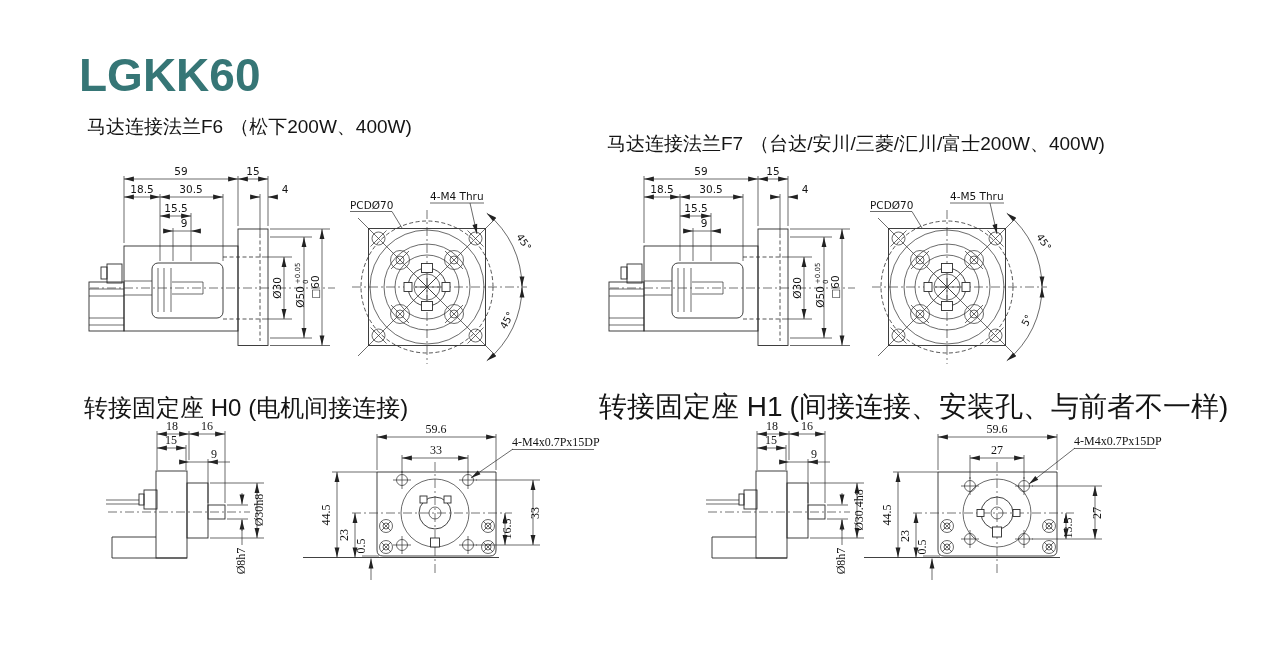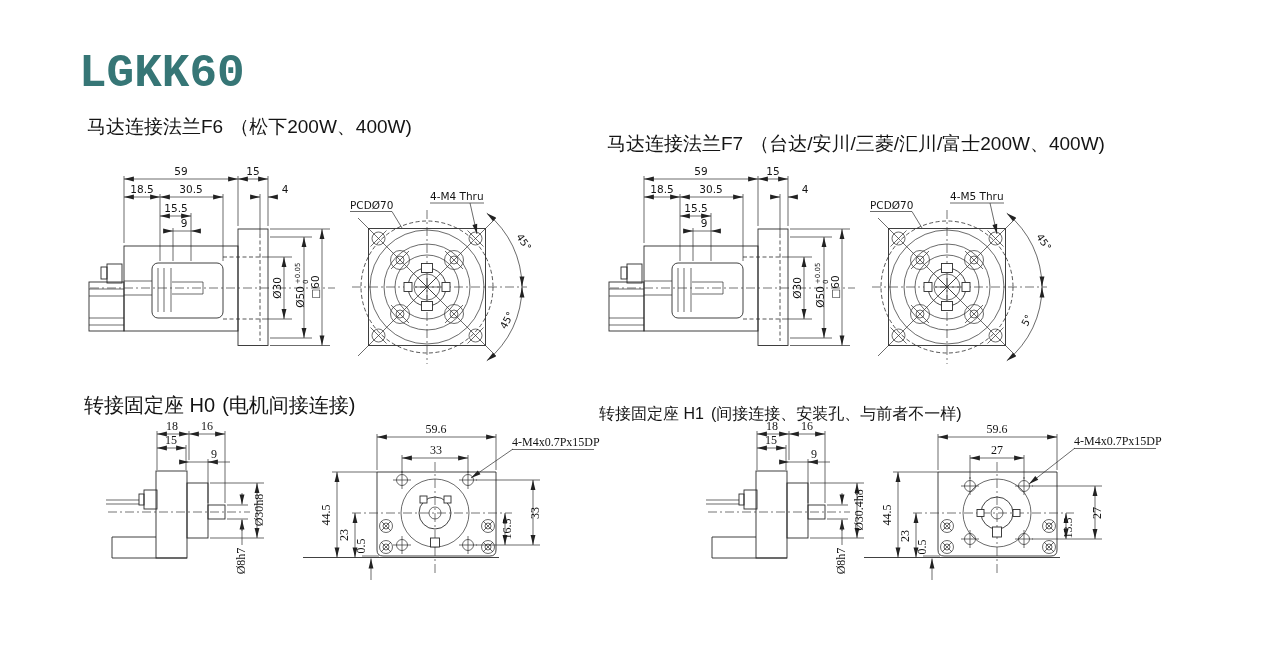--- a/index.html
+++ b/index.html
@@ -3,21 +3,21 @@
 <meta charset="utf-8">
 <style>
   html,body{margin:0;padding:0;}
   body{
     width:1284px;height:670px;position:relative;background:#ffffff;
     font-family:"Liberation Sans","DejaVu Sans",sans-serif;overflow:hidden;
   }
   #page-title{
     position:absolute;left:79px;top:48px;
     font-size:46px;font-weight:bold;color:#367676;letter-spacing:0px;
-    font-family:Liberation Mono, monospace;
+    font-family:Liberation Sans, sans-serif;
   }
   .heading{
     position:absolute;font-size:19px;color:#141414;white-space:nowrap;
   }
   .heading .note{margin-left:7px;margin-top:34px;}
   #svg-wrap{position:absolute;left:0;top:0;}
   #drawing line,#drawing path,#drawing rect,#drawing circle{
     fill:none;stroke:#2b2b2b;stroke-width:0.9;
   }
   #drawing .thin{stroke-width:0.7;}
@@ -34,24 +34,24 @@
 <body>
 
 <div id="page-title">LGKK60</div>
 
 <div class="heading" style="left:87px;top:114px">
   <span>马达连接法兰F6</span><span class="note">（松下200W、400W)</span>
 </div>
 <div class="heading" style="left:607px;top:131px">
   <span>马达连接法兰F7</span><span class="note">（台达/安川/三菱/汇川/富士200W、400W)</span>
 </div>
-<div class="heading" style="left:84px;top:392px;font-size:20px">
+<div class="heading" style="left:84px;top:392px;font-size:24px">
   <span>转接固定座 H0</span><span class="note">(电机间接连接)</span>
 </div>
-<div class="heading" style="left:599px;top:404px;font-size:16px">
+<div class="heading" style="left:599px;top:388px;font-size:28px">
   <span>转接固定座 H1</span><span class="note">(间接连接、安装孔、与前者不一样)</span>
 </div>
 
 <div id="svg-wrap">
 <svg id="drawing" width="1284" height="670" viewBox="0 0 1284 670">
   <defs>
     <marker id="ae" viewBox="0 0 10 6" refX="9.5" refY="3" markerWidth="11" markerHeight="7" orient="auto" markerUnits="userSpaceOnUse">
       <path d="M0.5,0.8 L9.5,3 L0.5,5.2 Z" style="fill:#222;stroke:none"></path>
     </marker>
     <marker id="as" viewBox="0 0 10 6" refX="9.5" refY="3" markerWidth="11" markerHeight="7" orient="auto-start-reverse" markerUnits="userSpaceOnUse">

